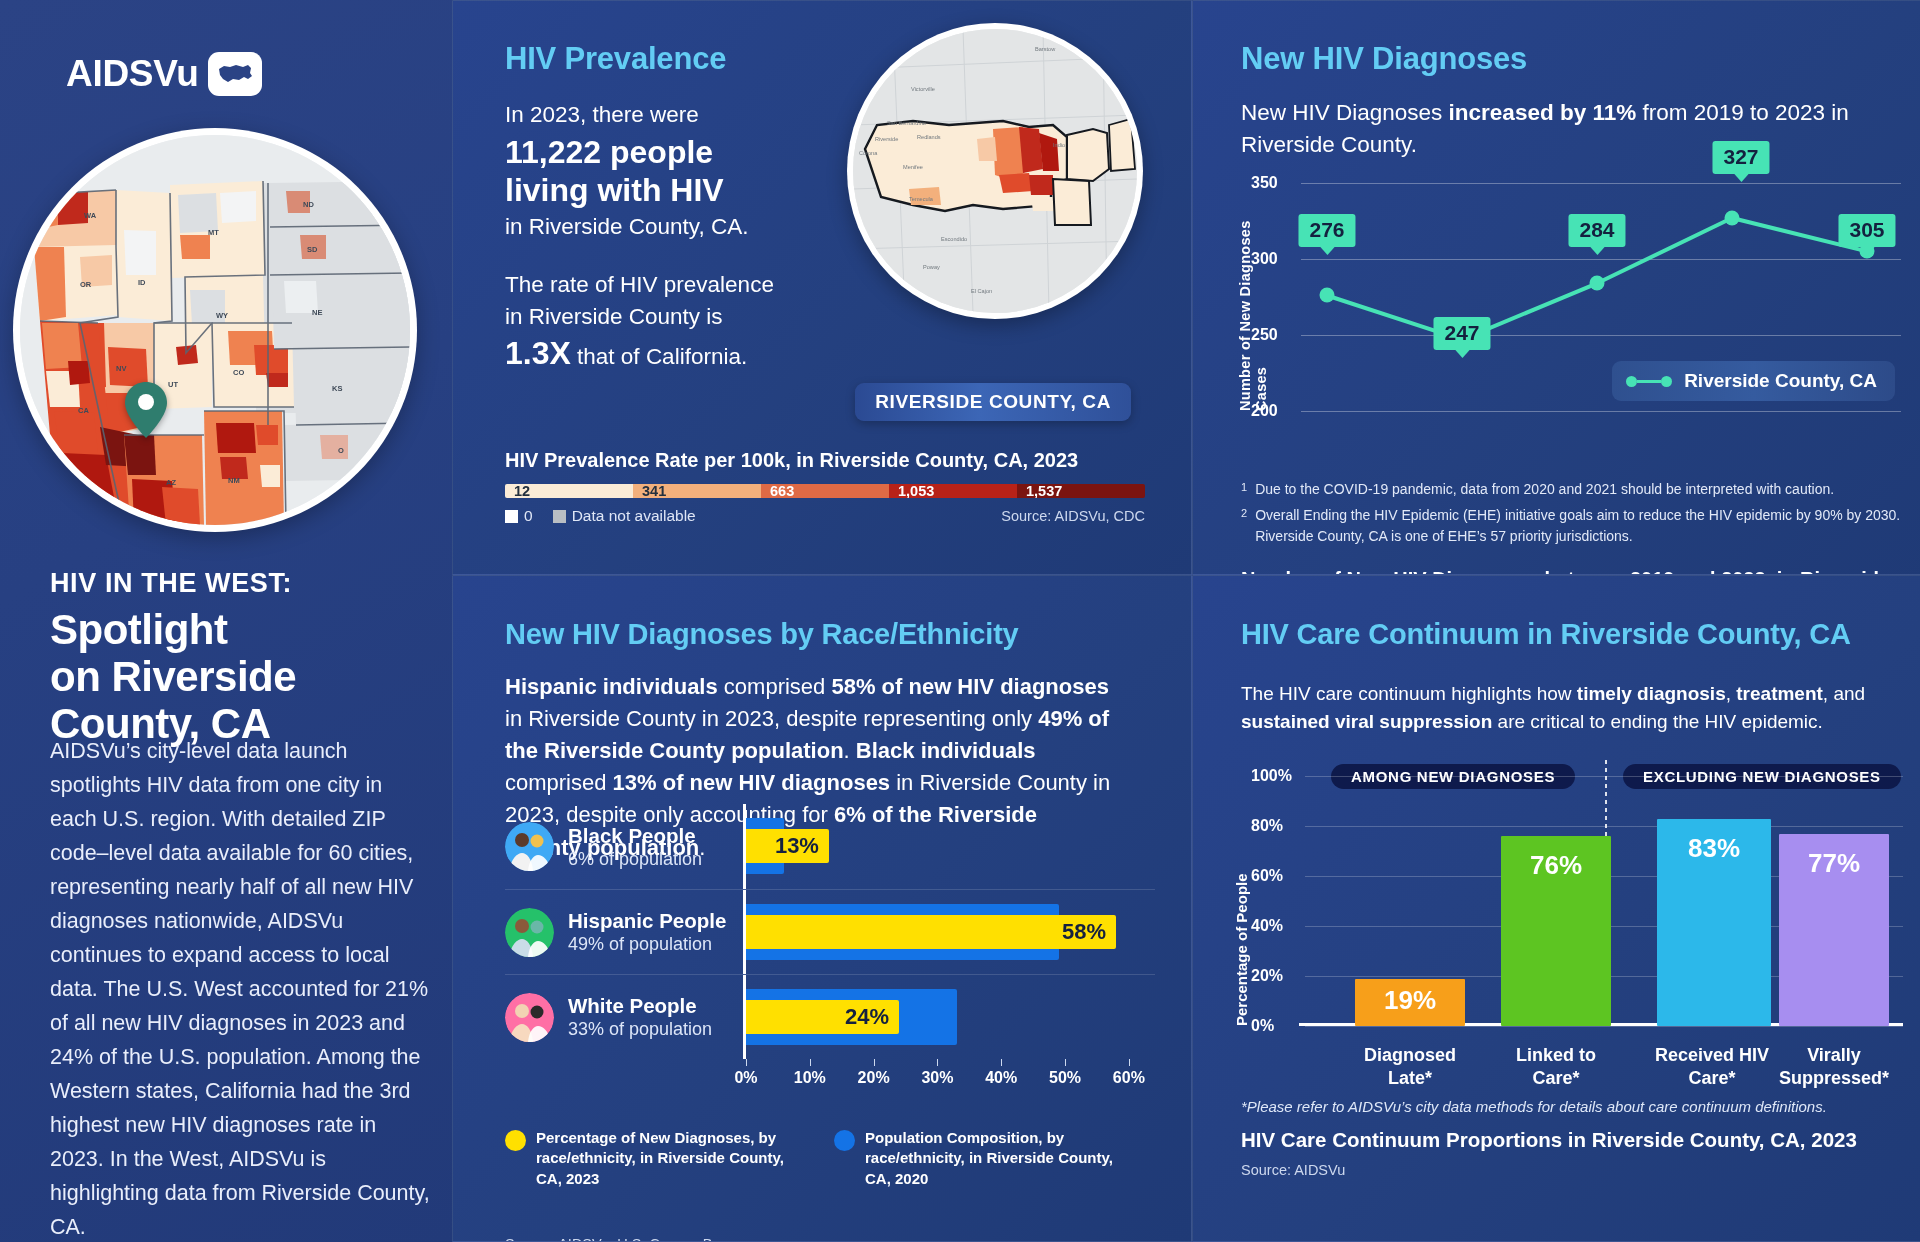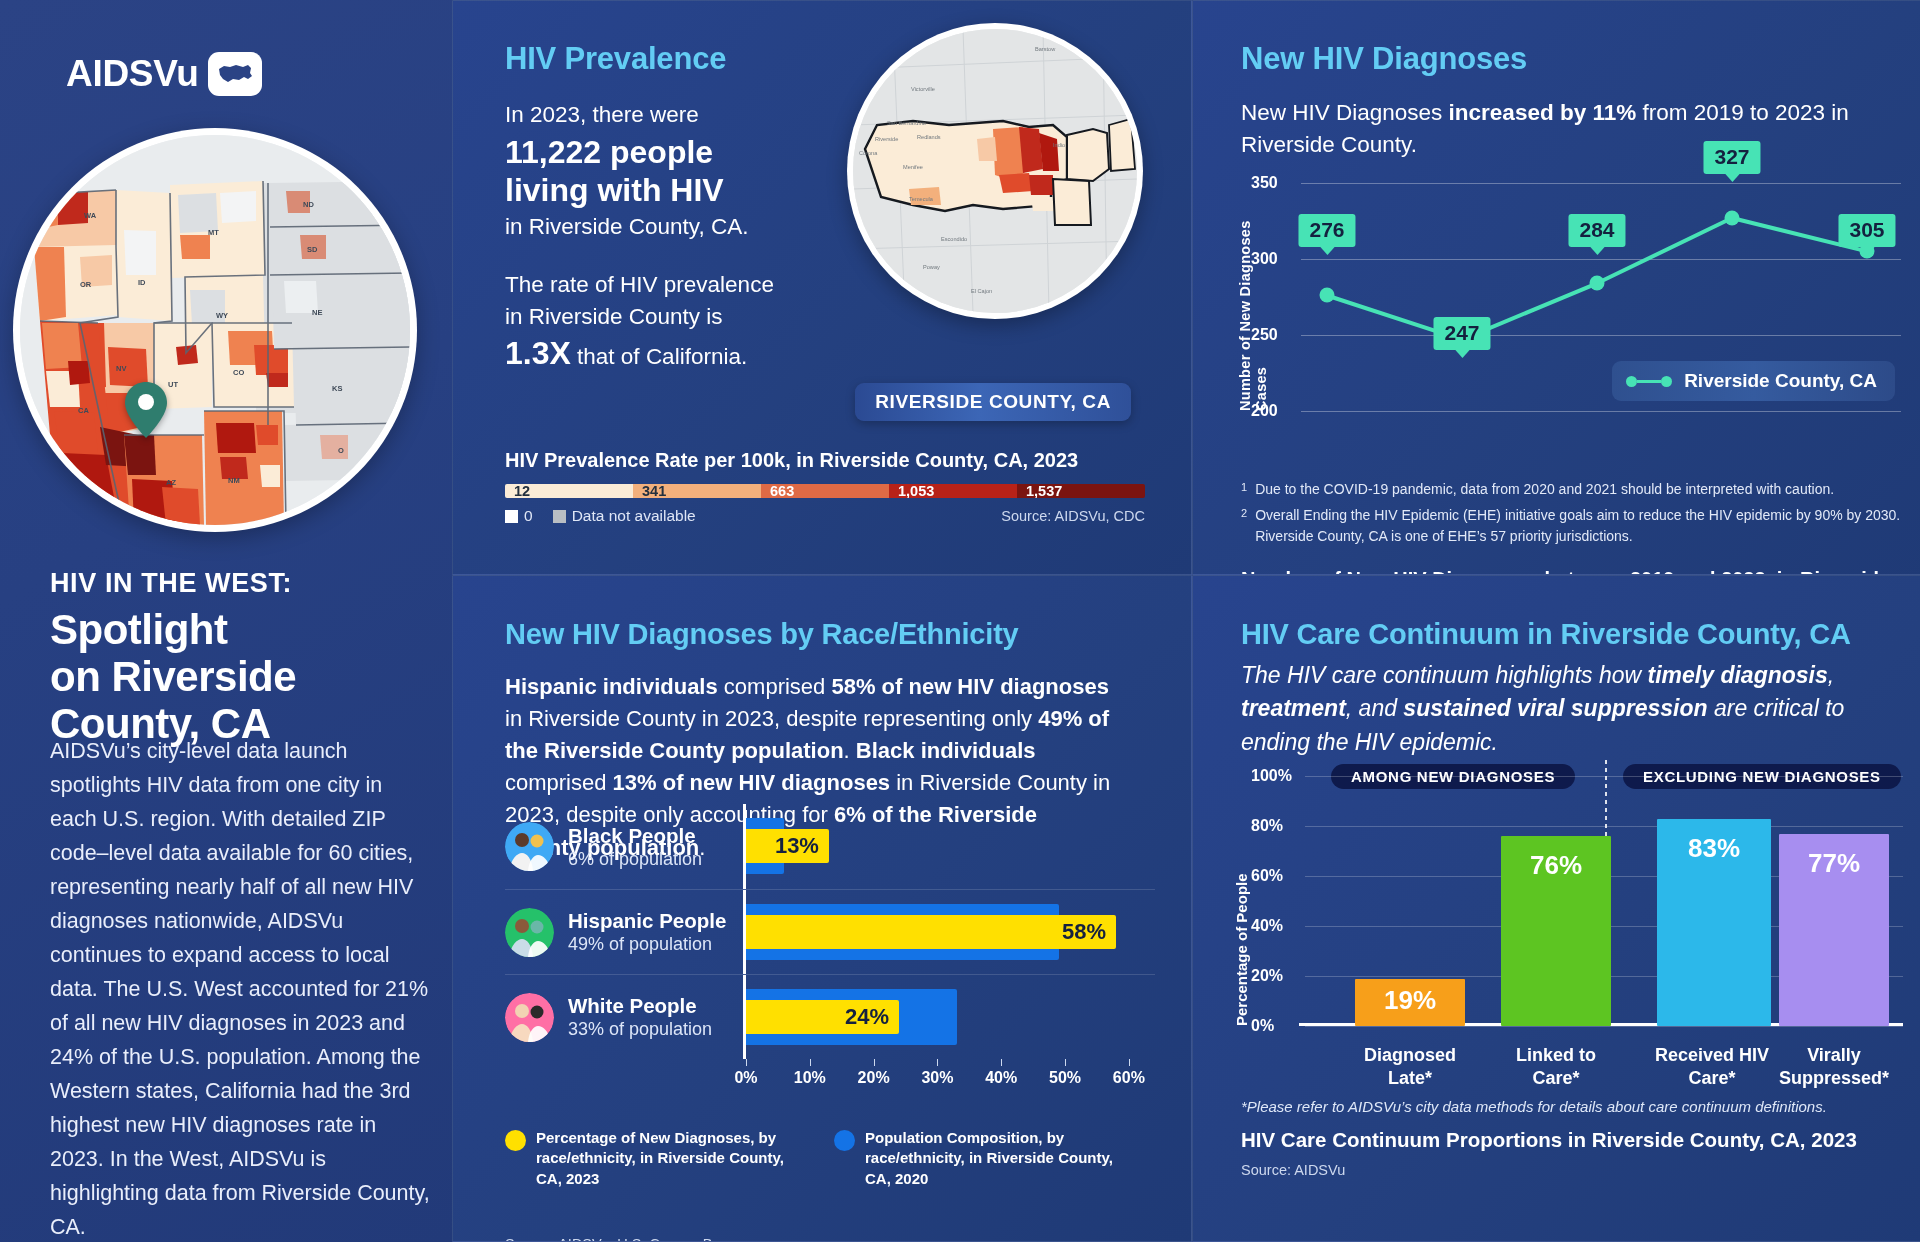--- a/index.html
+++ b/index.html
@@ -248,21 +248,21 @@
   .cl-txt { color:#ffffff; font-size:19px; font-weight:700; }
 
   .footnotes { position:absolute; left:48px; top:478px; width:660px; }
   .fn { display:flex; color:#e2e9f8; font-size:14px; line-height:1.45; margin-bottom:6px; }
   .fn sup { font-size:11px; margin-right:8px; padding-top:1px; }
   .diag-caption { position:absolute; left:48px; top:565px; color:#ffffff;
                   font-size:20px; font-weight:700; line-height:1.38; }
 
   
   .cont-pad { padding: 42px 0 0 48px; width: 690px; }
-  .cont-text { margin-top:8px; font-size:23px; line-height:1.45;font-style:italic; }
+  .cont-text { margin-top:29px; font-size:19px; line-height:1.45; }
 
   .cont-chart { position:absolute; left:40px; top:190px; width:680px; height:330px; }
   .cont-ylab {
     position:absolute; left:0; top:10px; height:250px;
     writing-mode: vertical-rl; transform: rotate(180deg);
     color:#ffffff; font-size:15px; font-weight:700;
     display:flex; align-items:center;
   }
   .cont-plot { position:absolute; left:72px; top:10px; right:10px; height:250px; }
   .cont-grid { position:absolute; left:0; right:0; height:1px; background:rgba(255,255,255,0.22); }
@@ -532,21 +532,21 @@
             <svg width="600" height="228" style="position: absolute; left: 0px; top: 0px;">
               <polyline points="26,112.47999999999999 161,156.56 296,100.32 431,34.96000000000001 566,68.4" fill="none" stroke="#47e3b5" stroke-width="4" stroke-linejoin="round" stroke-linecap="round"></polyline>
             </svg>
             <div class="dot" style="left: 26px; top: 112.48px;"></div>
             <div class="callout" style="left: 26px; top: 64.48px;">276</div>
             <div class="dot" style="left: 161px; top: 156.56px;"></div>
             <div class="callout" style="left: 161px; top: 166.56px;">247</div>
             <div class="dot" style="left: 296px; top: 100.32px;"></div>
             <div class="callout" style="left: 296px; top: 64.32px;">284</div>
             <div class="dot" style="left: 431px; top: 34.96px;"></div>
-            <div class="callout" style="left: 431px; top: -9.04px;">327</div>
+            <div class="callout" style="left: 440px; top: -9.04px;">327</div>
             <div class="dot" style="left: 566px; top: 68.4px;"></div>
             <div class="callout" style="left: 566px; top: 64.4px;">305</div>
           </div>
         <div class="chart-legend">
           <span class="cl-glyph">
               <i></i>
               <u></u>
               <i></i>
             </span>
           <span class="cl-txt">Riverside County, CA</span>

